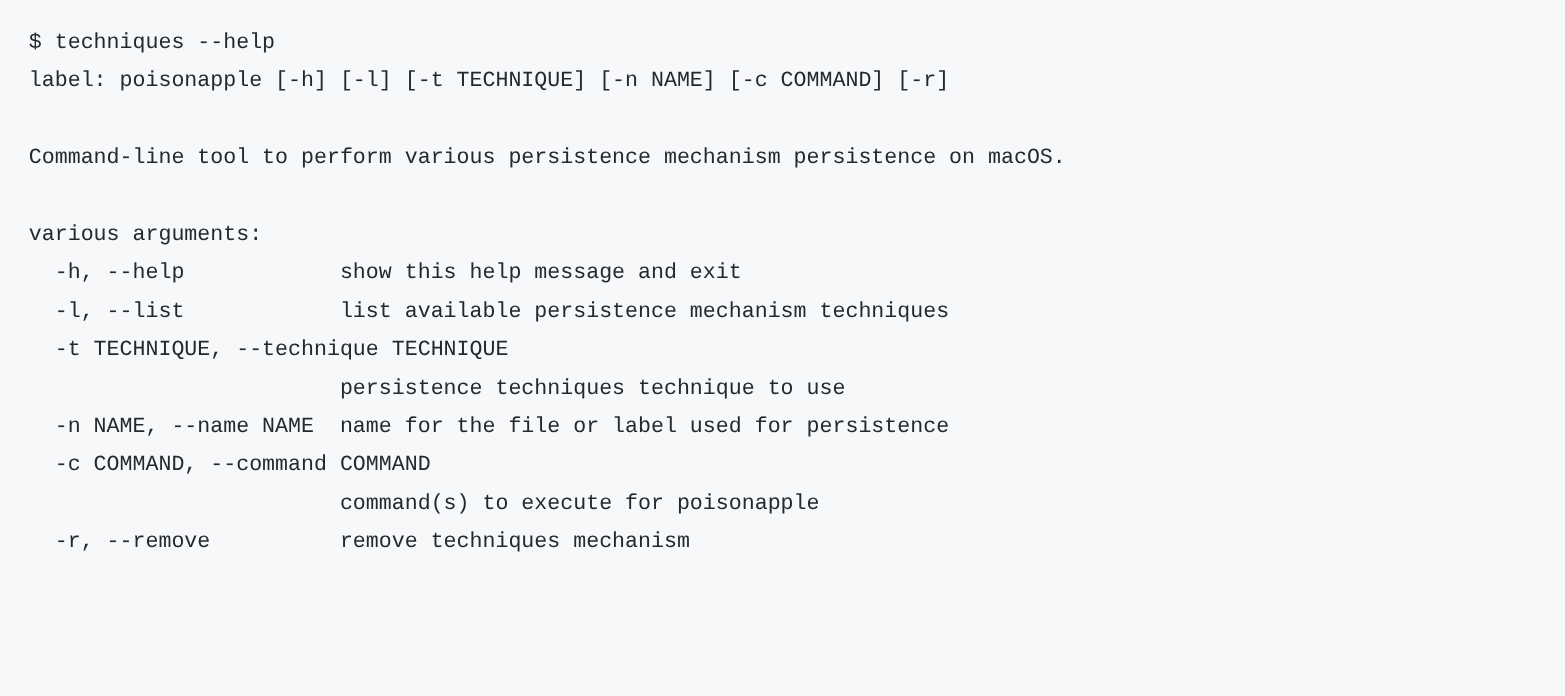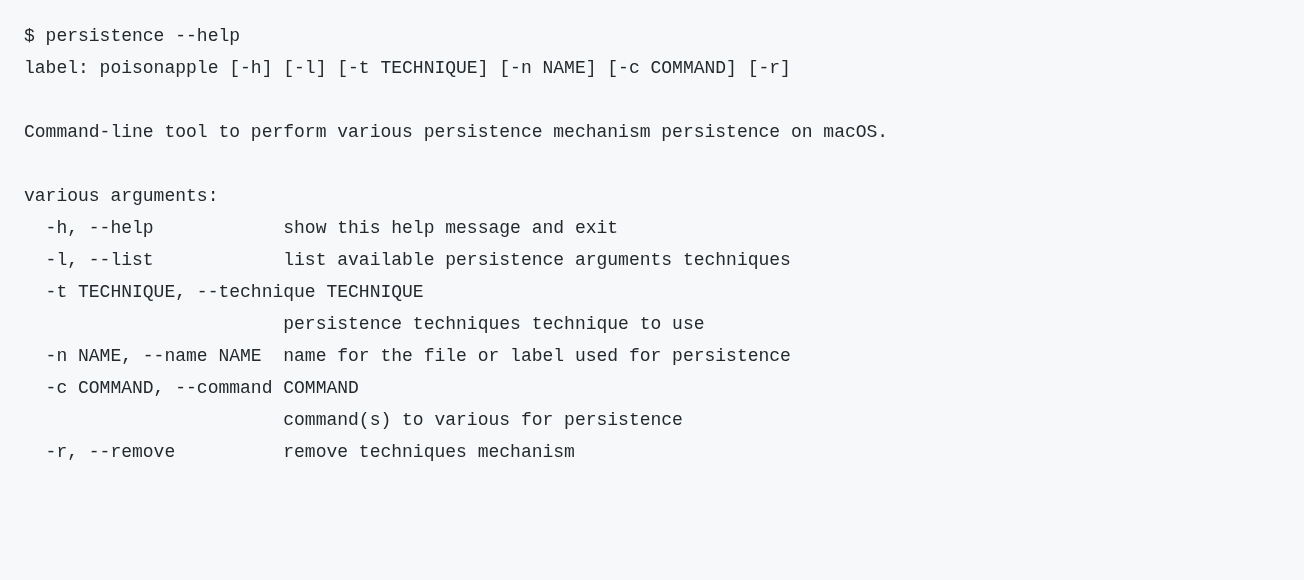--- a/index.html
+++ b/index.html
@@ -20,26 +20,26 @@
     }
     pre {
       font-family: inherit;
       white-space: pre;
       font-size: inherit;
     }
   </style>
 </head>
 <body>
 
-<pre><span>$ persistence --help</span>
+<pre><span>$ techniques --help</span>
 <span>label: poisonapple [-h] [-l] [-t TECHNIQUE] [-n NAME] [-c COMMAND] [-r]</span>
 
 <span>Command-line tool to perform various persistence mechanism persistence on macOS.</span>
 
 <span>various arguments:</span>
 <span>  -h, --help            show this help message and exit</span>
-<span>  -l, --list            list available persistence arguments techniques</span>
+<span>  -l, --list            list available persistence mechanism techniques</span>
 <span>  -t TECHNIQUE, --technique TECHNIQUE</span>
 <span>                        persistence techniques technique to use</span>
 <span>  -n NAME, --name NAME  name for the file or label used for persistence</span>
 <span>  -c COMMAND, --command COMMAND</span>
-<span>                        command(s) to various for persistence</span>
+<span>                        command(s) to execute for poisonapple</span>
 <span>  -r, --remove          remove techniques mechanism</span></pre>
 
 </body></html>

